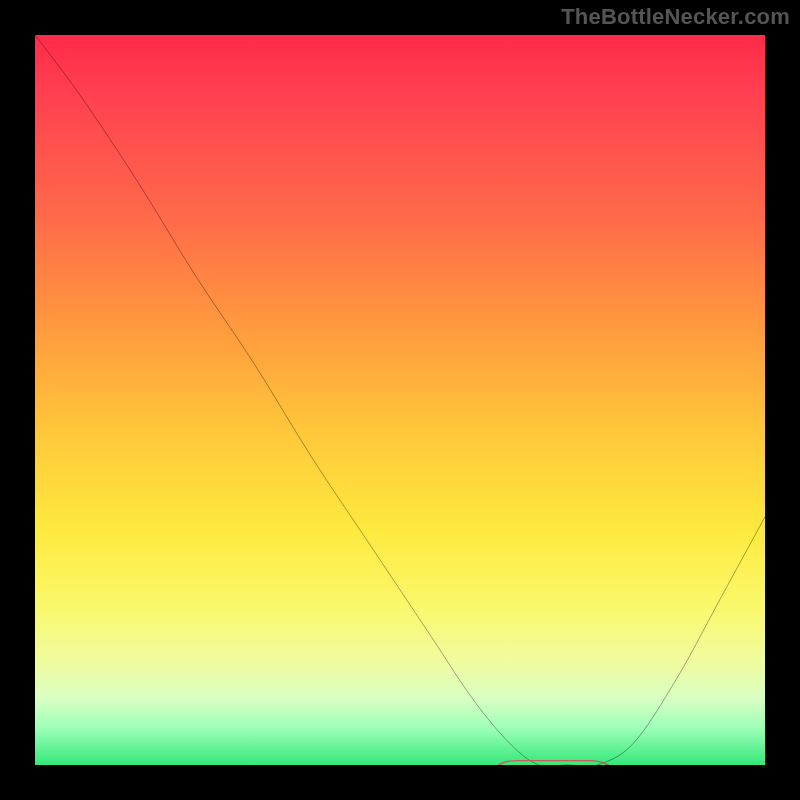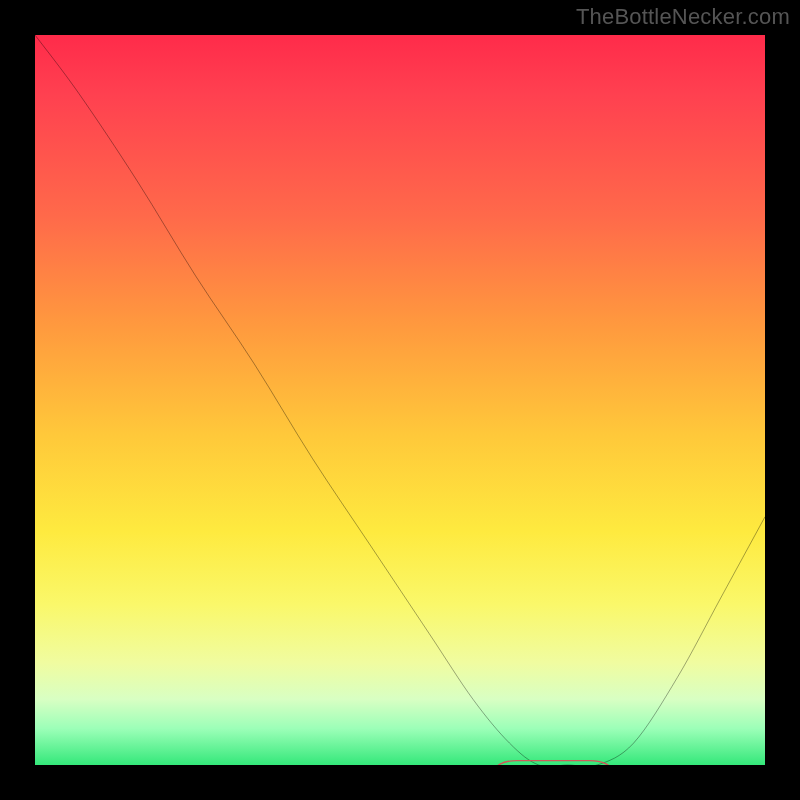--- a/index.html
+++ b/index.html
@@ -16,21 +16,21 @@
     width: 800px;
     height: 800px;
     background: #000;
   }
   .watermark {
     position: absolute;
     top: 4px;
     right: 10px;
     color: #555;
     font-size: 22px;
-    font-weight: 400;
+    font-weight: 700;
     letter-spacing: 0.2px;
     z-index: 10;
   }
   .plot-area {
     position: absolute;
     left: 35px;
     top: 35px;
     width: 730px;
     height: 730px;
     overflow: hidden;

